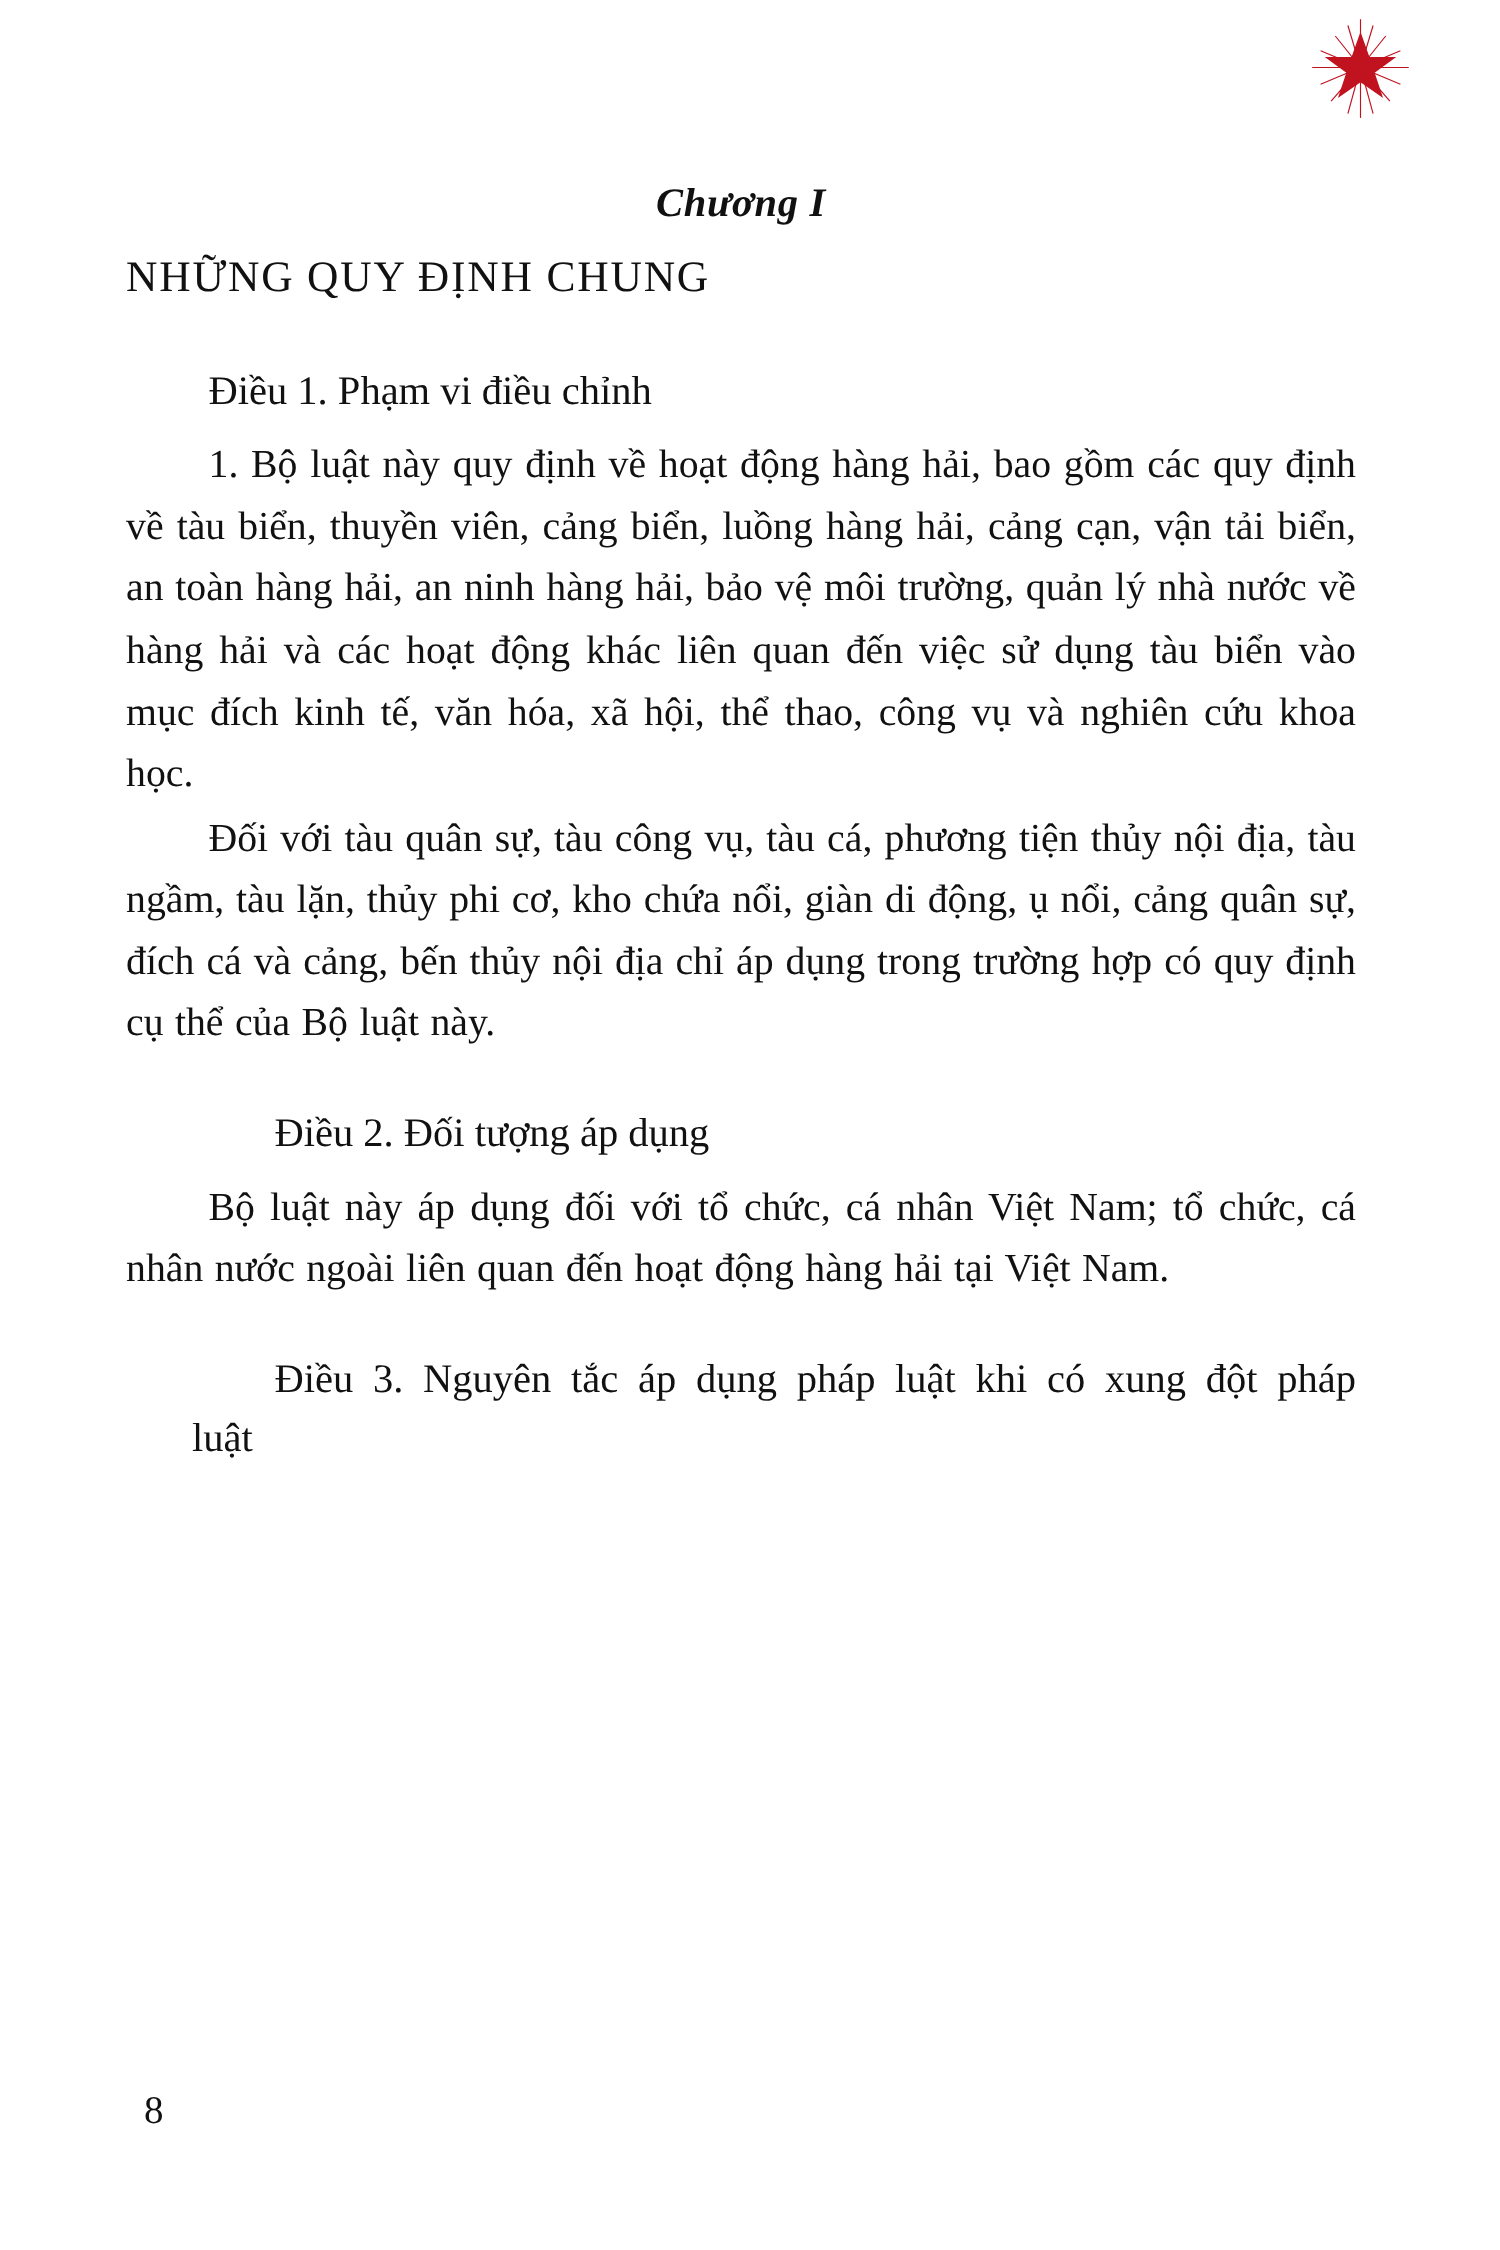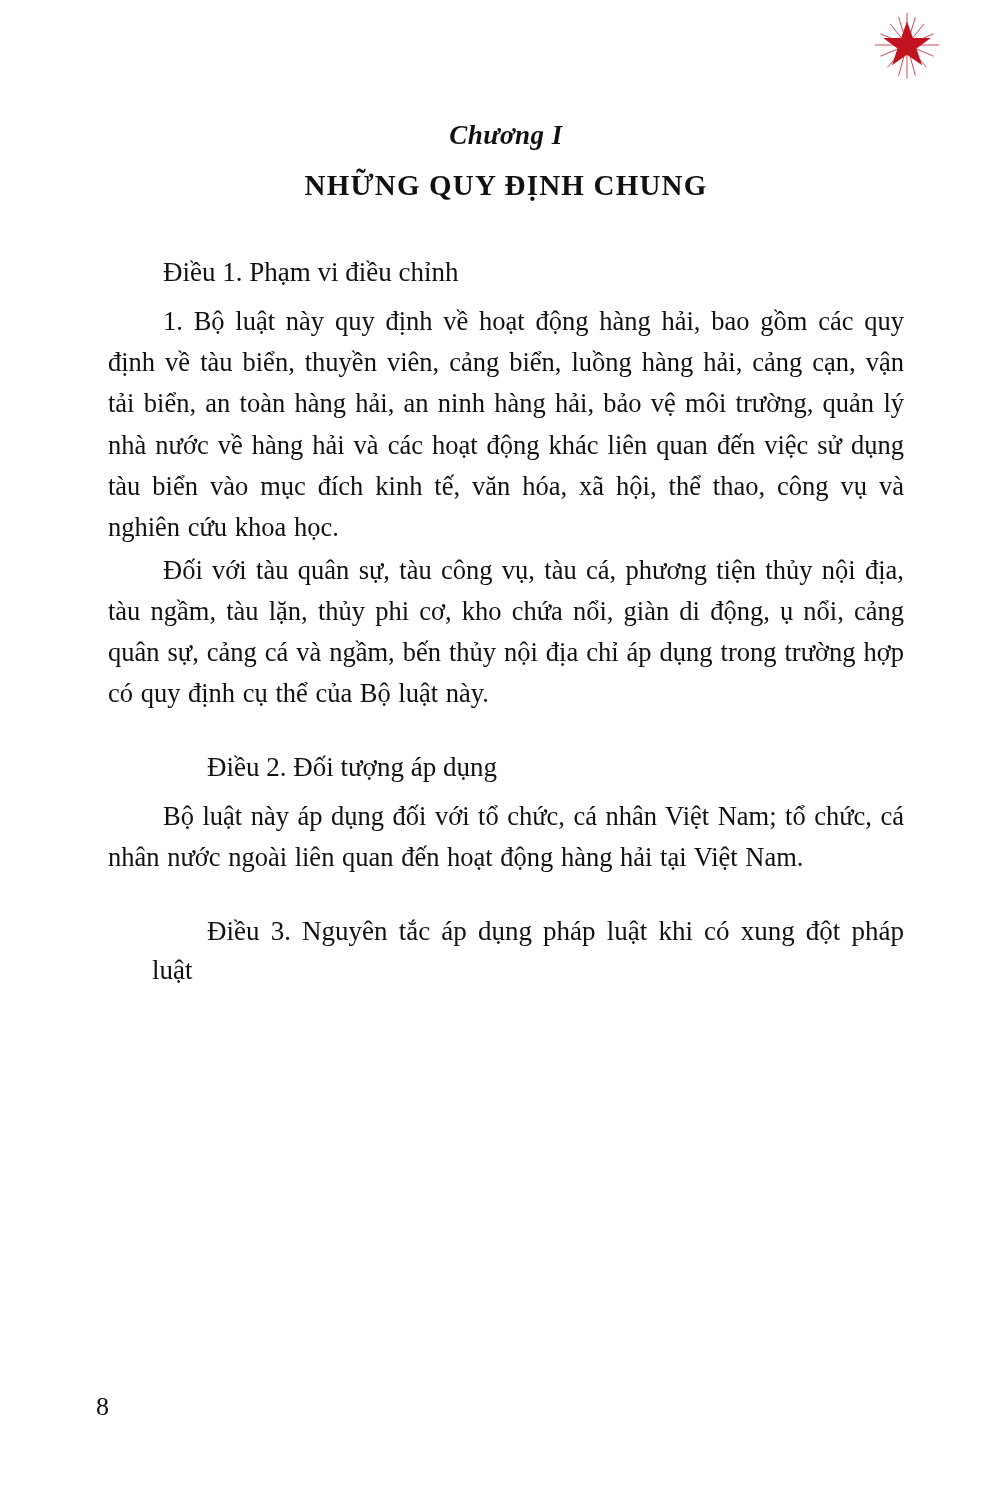--- a/index.html
+++ b/index.html
@@ -19,38 +19,38 @@
   }
   .star-mark {
     position: absolute;
     top: 10px;
     right: 58px;
     width: 70px;
     height: 70px;
   }
   .content {
     position: absolute;
-    left: 108px;
+    left: 84px;
     right: 96px;
     top: 120px;
   }
   .chapter-label {
     text-align: center;
     font-style: italic;
     font-weight: bold;
     font-size: 27px;
     letter-spacing: 0.5px;
     margin: 0 0 18px 0;
   }
   .chapter-title {
-    text-align: center;
-    font-weight: bold;
+    text-align: left;
+    font-weight: normal;
     font-size: 29px;
     letter-spacing: 1.2px;
-    margin: 0 0 51px 0;
+    margin: 0 0 39px 0;
   }
   .article-heading {
     font-weight: normal;
     font-size: 27px;
     margin: 0 0 10px 0;
     text-indent: 55px;
     line-height: 1.42;
     text-align: justify;
     text-align-last: left;
   }
@@ -108,21 +108,21 @@
     </svg>
   </div>
 
   <div class="content">
 
     <h2 class="chapter-label">Chương I</h2>
     <h1 class="chapter-title">NHỮNG QUY ĐỊNH CHUNG</h1>
 
     <h3 class="article-heading">Điều 1. Phạm vi điều chỉnh</h3>
     <p class="body">1. Bộ luật này quy định về hoạt động hàng hải, bao gồm các quy định về tàu biển, thuyền viên, cảng biển, luồng hàng hải, cảng cạn, vận tải biển, an toàn hàng hải, an ninh hàng hải, bảo vệ môi trường, quản lý nhà nước về hàng hải và các hoạt động khác liên quan đến việc sử dụng tàu biển vào mục đích kinh tế, văn hóa, xã hội, thể thao, công vụ và nghiên cứu khoa học.</p>
-    <p class="body">Đối với tàu quân sự, tàu công vụ, tàu cá, phương tiện thủy nội địa, tàu ngầm, tàu lặn, thủy phi cơ, kho chứa nổi, giàn di động, ụ nổi, cảng quân sự, cảng cá và ngầm, bến thủy nội địa chỉ áp dụng trong trường hợp có quy định cụ thể của Bộ luật này.</p>
+    <p class="body">Đối với tàu quân sự, tàu công vụ, tàu cá, phương tiện thủy nội địa, tàu ngầm, tàu lặn, thủy phi cơ, kho chứa nổi, giàn di động, ụ nổi, cảng quân sự, đích cá và cảng, bến thủy nội địa chỉ áp dụng trong trường hợp có quy định cụ thể của Bộ luật này.</p>
 
     <h3 class="article-heading spaced">Điều 2. Đối tượng áp dụng</h3>
     <p class="body">Bộ luật này áp dụng đối với tổ chức, cá nhân Việt Nam; tổ chức, cá nhân nước ngoài liên quan đến hoạt động hàng hải tại Việt Nam.</p>
 
     <h3 class="article-heading spaced wide">Điều 3. Nguyên tắc áp dụng pháp luật khi có xung đột pháp luật</h3>
 
   </div>
 
   <div class="page-number">8</div>
 

